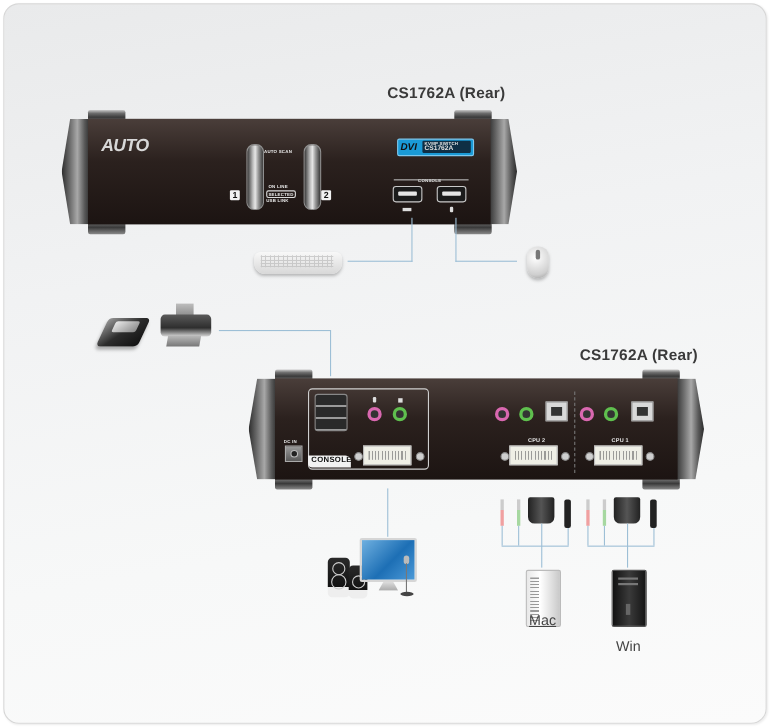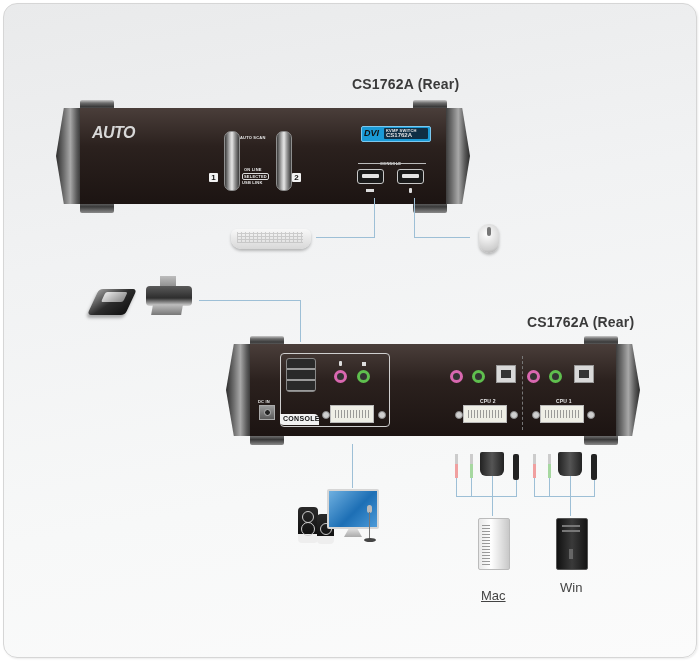--- a/index.html
+++ b/index.html
@@ -177,20 +177,20 @@
   <div class="line" style="left:534px;top:478px;width:1px;height:18px;"></div>
   <div class="line" style="left:549px;top:478px;width:1px;height:18px;"></div>
   <div class="line" style="left:594px;top:480px;width:1px;height:16px;"></div>
   <div class="line" style="left:534px;top:496px;width:61px;height:1px;"></div>
   <div class="line" style="left:570px;top:476px;width:1px;height:40px;"></div>
 </div>
 
 <div class="abs" style="left:478px;top:518px;width:30px;height:50px;background:linear-gradient(90deg,#e8e8e8,#ffffff 40%,#c8c8c8);border:1px solid #bbb;border-radius:2px;">
   <div class="abs" style="left:3px;top:6px;width:8px;height:40px;background:repeating-linear-gradient(180deg,#999 0 1px,transparent 1px 3px);"></div>
 </div>
-<div class="abs label" style="left:481px;top:588px;text-decoration:underline;">Mac</div>
+<div class="abs label" style="left:481px;top:556px;text-decoration:underline;">Mac</div>
 
 <div class="abs" style="left:556px;top:518px;width:30px;height:50px;background:linear-gradient(90deg,#111,#3a3a3a 50%,#151515);border:1px solid #555;border-radius:2px;">
   <div class="abs" style="left:5px;top:6px;width:18px;height:2px;background:#777;"></div>
   <div class="abs" style="left:5px;top:11px;width:18px;height:2px;background:#777;"></div>
   <div class="abs" style="left:12px;top:30px;width:4px;height:10px;background:#666;"></div>
 </div>
 <div class="abs label" style="left:560px;top:580px;">Win</div>
 
 </body></html>

